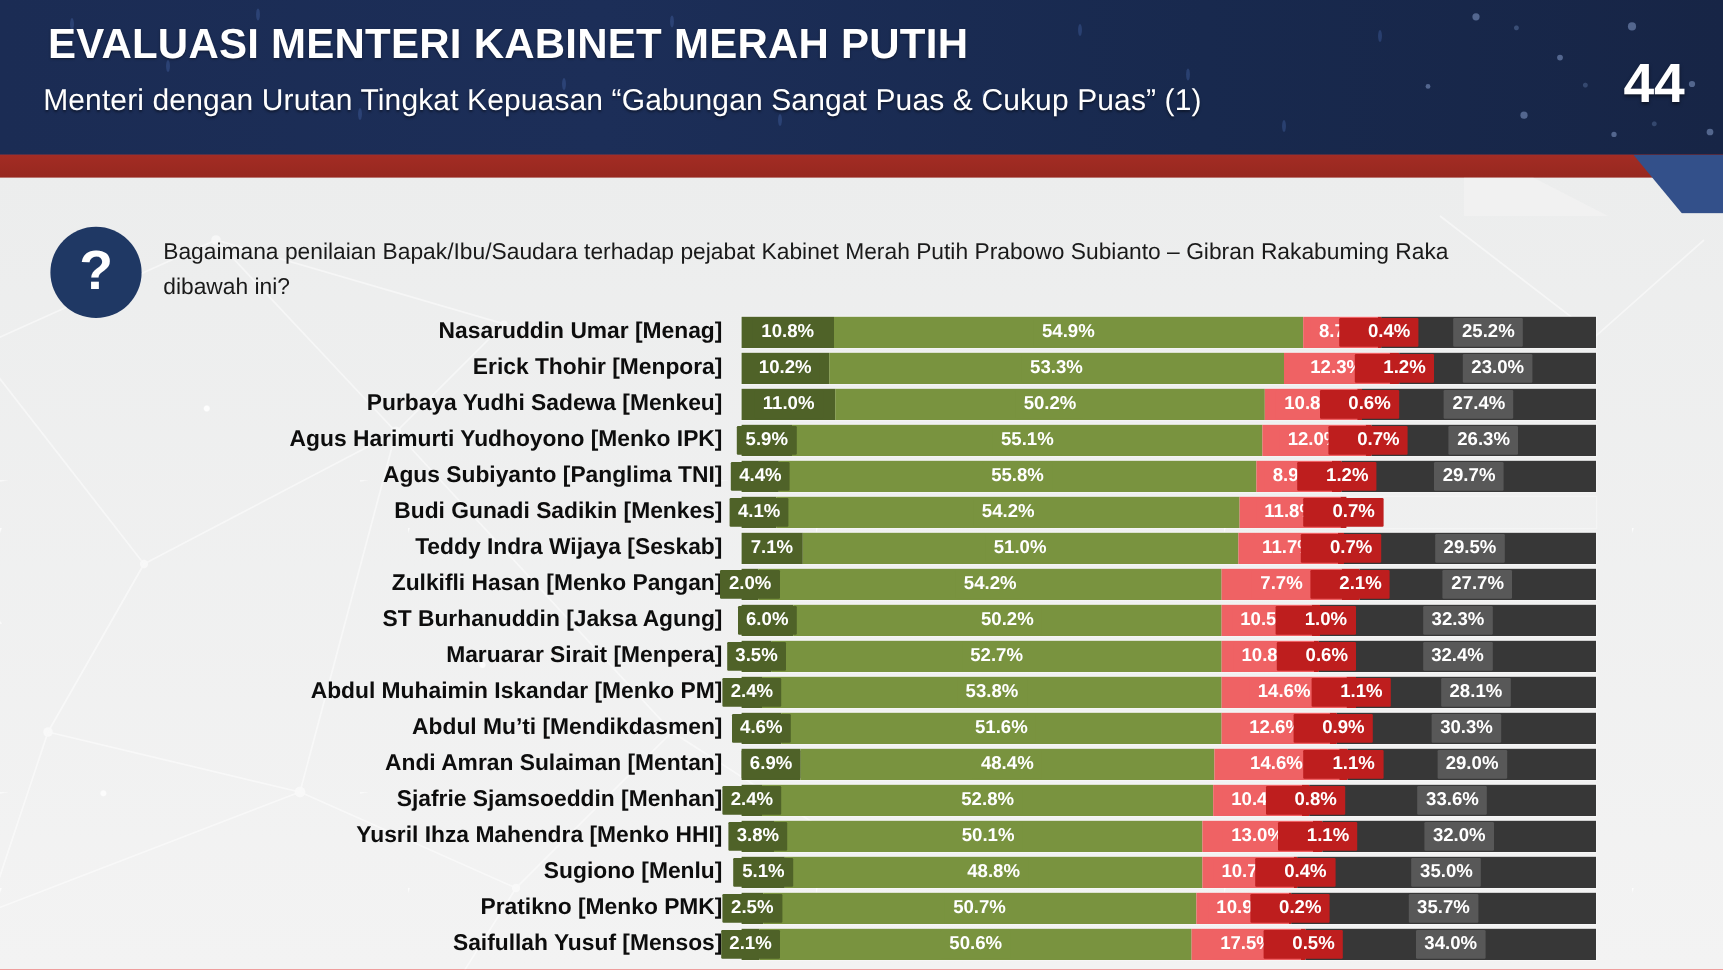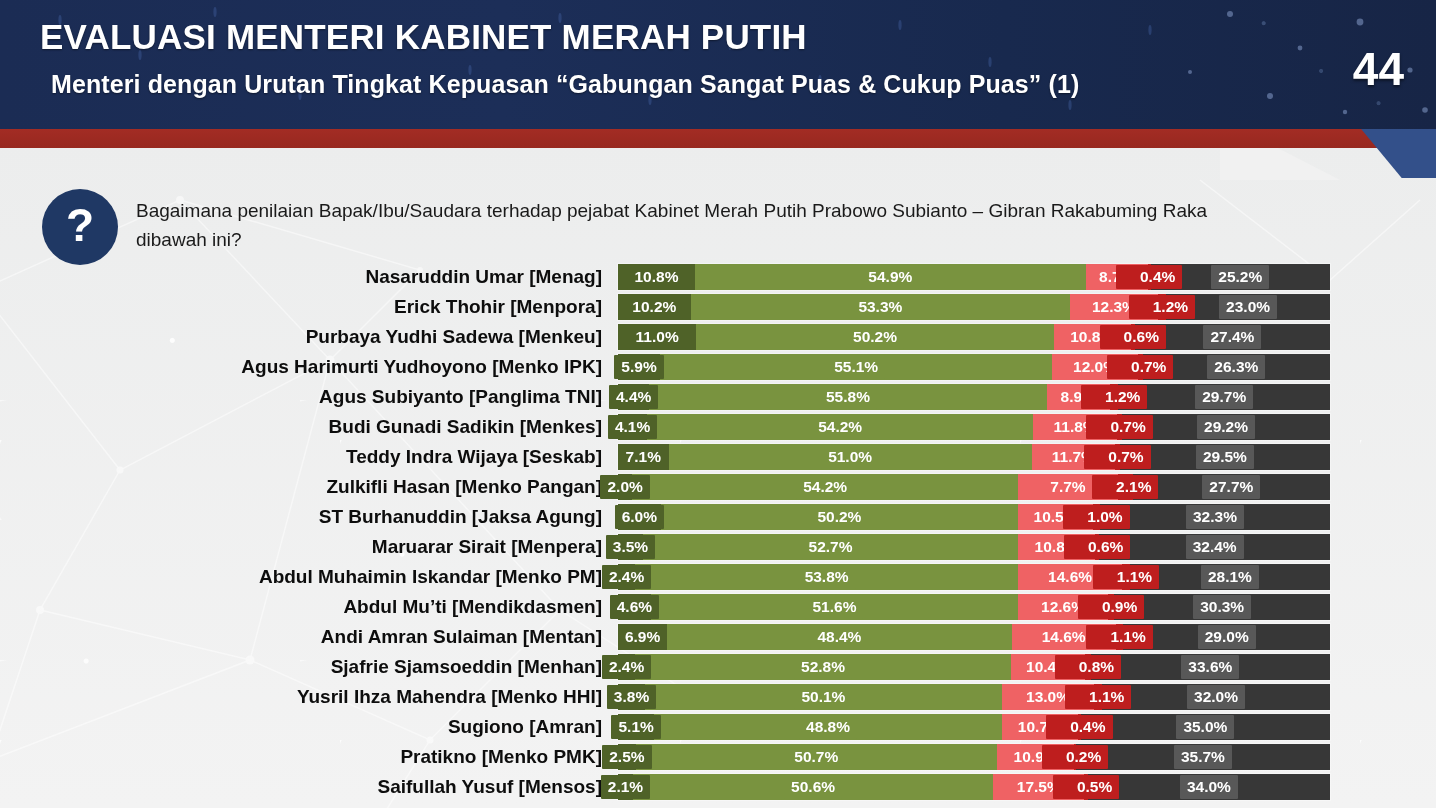--- a/index.html
+++ b/index.html
@@ -36,22 +36,22 @@
       linear-gradient(90deg,#1b2c54 0%, #1c2e58 35%, #18294e 70%, #172546 100%);
     overflow:hidden;
   }
   .header-dots{position:absolute;inset:0;}
   .header-title{
     position:absolute;left:40px;top:17px;
     color:#ffffff;font-size:35px;font-weight:bold;letter-spacing:.2px;
     text-shadow:0 1px 2px rgba(0,0,0,.45);white-space:nowrap;
   }
   .header-sub{
-    position:absolute;left:51px;top:70px;
-    color:#ffffff;font-size:25px;font-weight:bold;letter-spacing:.1px;
+    position:absolute;left:36px;top:70px;
+    color:#ffffff;font-size:25px;font-weight:normal;letter-spacing:.1px;
     text-shadow:0 1px 2px rgba(0,0,0,.45);white-space:nowrap;
   }
   .slide-num{
     position:absolute;right:32px;top:42px;
     color:#ffffff;font-size:46px;font-weight:bold;
     text-shadow:0 2px 3px rgba(0,0,0,.5);
   }
   .red-stripe{
     position:absolute;left:0;top:129px;width:1436px;height:19px;
     background:linear-gradient(180deg,#a32c24,#97281f);
@@ -290,23 +290,20 @@
           </div>
           <div class="seg s2" style="width: 54.2%;">
             <span class="seg-val">54.2%</span>
           </div>
           <div class="seg s3" style="width: 11.8%;">
             <span class="seg-val">11.8%</span>
           </div>
           <div class="seg s4" style="width: 0.7%;">
             <span class="seg-val">0.7%</span>
           </div>
-          <div class="seg s5" style="width: 29.2%;">
-            <span class="seg-val">29.2%</span>
-          </div>
         </div>
       </div>
       <div class="row">
         <div class="row-label">Teddy Indra Wijaya [Seskab]</div>
         <div class="bar">
           <div class="seg s1" style="width: 7.1%;">
             <span class="seg-val">7.1%</span>
           </div>
           <div class="seg s2" style="width: 51%;">
             <span class="seg-val">51.0%</span>
@@ -476,21 +473,21 @@
           </div>
           <div class="seg s4" style="width: 1.1%;">
             <span class="seg-val">1.1%</span>
           </div>
           <div class="seg s5" style="width: 32%;">
             <span class="seg-val">32.0%</span>
           </div>
         </div>
       </div>
       <div class="row">
-        <div class="row-label">Sugiono [Amran]</div>
+        <div class="row-label">Sugiono [Menlu]</div>
         <div class="bar">
           <div class="seg s1" style="width: 5.1%;">
             <span class="seg-val">5.1%</span>
           </div>
           <div class="seg s2" style="width: 48.8%;">
             <span class="seg-val">48.8%</span>
           </div>
           <div class="seg s3" style="width: 10.7%;">
             <span class="seg-val">10.7%</span>
           </div>

